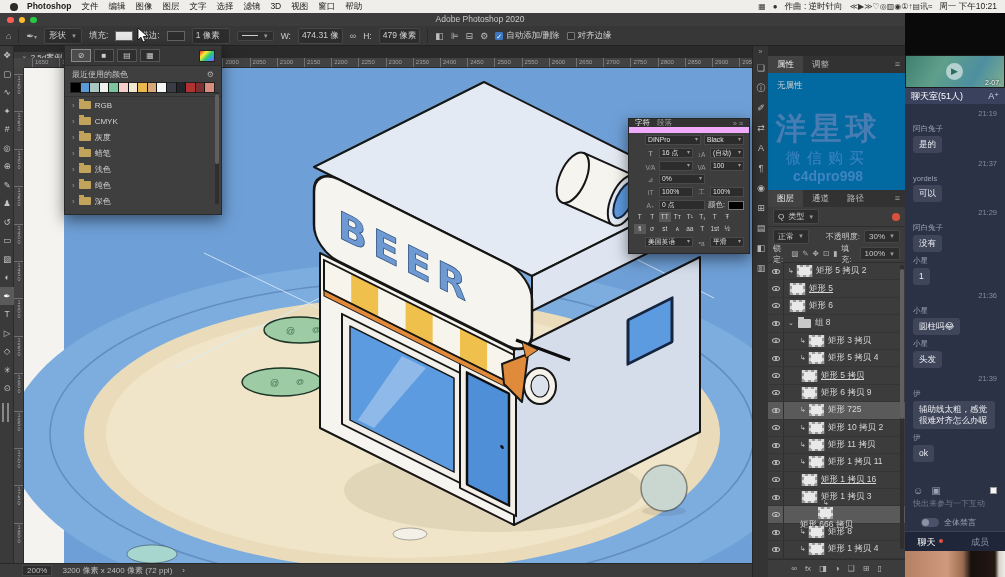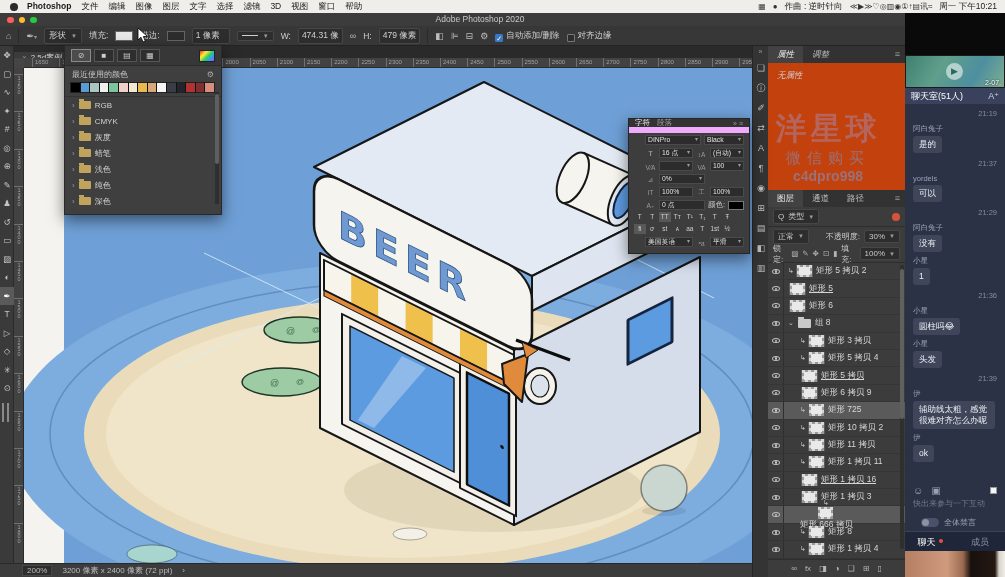--- a/index.html
+++ b/index.html
@@ -26,21 +26,21 @@
   #tb-title{position:absolute;left:380px;top:0;width:200px;text-align:center;font-size:8.5px;color:#c9c9c9;line-height:13px;}
 
   
   #optionsbar{left:0;top:26px;width:1005px;height:20px;background:#373737;border-bottom:1px solid #232323;
               display:flex;align-items:center;gap:7px;padding:0 6px;font-size:8.5px;color:#cfcfcf;white-space:nowrap;z-index:5;}
   .ob-sep{width:1px;height:14px;background:#2a2a2a;flex:none;}
   .ob-sel{background:#2d2d2d;border:1px solid #474747;border-radius:2px;padding:1px 4px;display:inline-flex;gap:5px;align-items:center;}
   .caret{font-size:6px;color:#9a9a9a;}
   .ob-chip{width:18px;height:10px;border:1px solid #666;display:inline-block;vertical-align:middle;}
   .ob-field{background:#2d2d2d;border:1px solid #474747;border-radius:2px;padding:1px 3px;min-width:38px;overflow:hidden;}
-  .ob-check{display:inline-flex;align-items:flex-end;gap:3px;}
+  .ob-check{display:inline-flex;align-items:center;gap:3px;}
   .cb{width:8px;height:8px;border:1px solid #777;border-radius:1px;display:inline-block;background:#2d2d2d;
       font-size:7px;line-height:8px;text-align:center;color:#fff;}
   .cb.on{background:#3a77c2;border-color:#3a77c2;}
   .ob-ic{color:#bdbdbd;font-size:9px;}
 
   
   #tabrow{left:14px;top:46px;width:738px;height:12px;background:#2a2a2a;z-index:4;}
   .doctab{display:inline-flex;align-items:center;height:12px;padding:0 8px;background:#3b3b3b;color:#d5d5d5;font-size:8px;gap:4px;}
   .doctab .x{color:#9a9a9a;font-size:8px;}
 
@@ -65,21 +65,21 @@
   #statusbar{left:0;top:563px;width:752px;height:14px;background:#3c3c3c;border-top:1px solid #292929;
              display:flex;align-items:center;gap:10px;padding-left:22px;font-size:8px;color:#bdbdbd;z-index:6;}
   .st-zoom{background:#2d2d2d;border:1px solid #474747;padding:0 4px;}
 
   
   #dockstrip{left:752px;top:46px;width:16px;height:531px;background:#343434;border-left:1px solid #262626;z-index:4;}
   .dock-ic{display:block;width:16px;height:20px;line-height:20px;text-align:center;font-size:9px;color:#bfbfbf;}
   .dock-exp{display:block;text-align:center;font-size:7px;color:#9a9a9a;height:12px;line-height:12px;}
 
   
-  #props-panel{left:768px;top:46px;width:137px;height:144px;background:#c2410c;z-index:4;font-style:italic;}
+  #props-panel{left:768px;top:56px;width:137px;height:144px;background:#0369a1;z-index:4;}
   .ptabs{height:17px;background:#323232;display:flex;align-items:stretch;}
   .ptab{padding:0 9px;font-size:8.5px;color:#bdbdbd;line-height:17px;}
   .ptab.on{background:#424242;color:#ececec;}
   .pmenu{margin-left:auto;color:#9a9a9a;font-size:9px;line-height:17px;padding-right:5px;}
   .pbody{padding:7px 9px;font-size:8.5px;color:#cfcfcf;}
 
   #layers-panel{left:768px;top:190px;width:137px;height:387px;background:#3c3c3c;display:flex;flex-direction:column;z-index:4;}
   .lrow{display:flex;align-items:center;padding:0 5px;gap:4px;font-size:8px;color:#c9c9c9;flex:none;}
   .l-filter{height:20px;border-bottom:1px solid #2e2e2e;}
   .l-sel{background:#2d2d2d;border:1px solid #474747;border-radius:2px;padding:1px 4px;display:inline-flex;gap:4px;align-items:center;}

